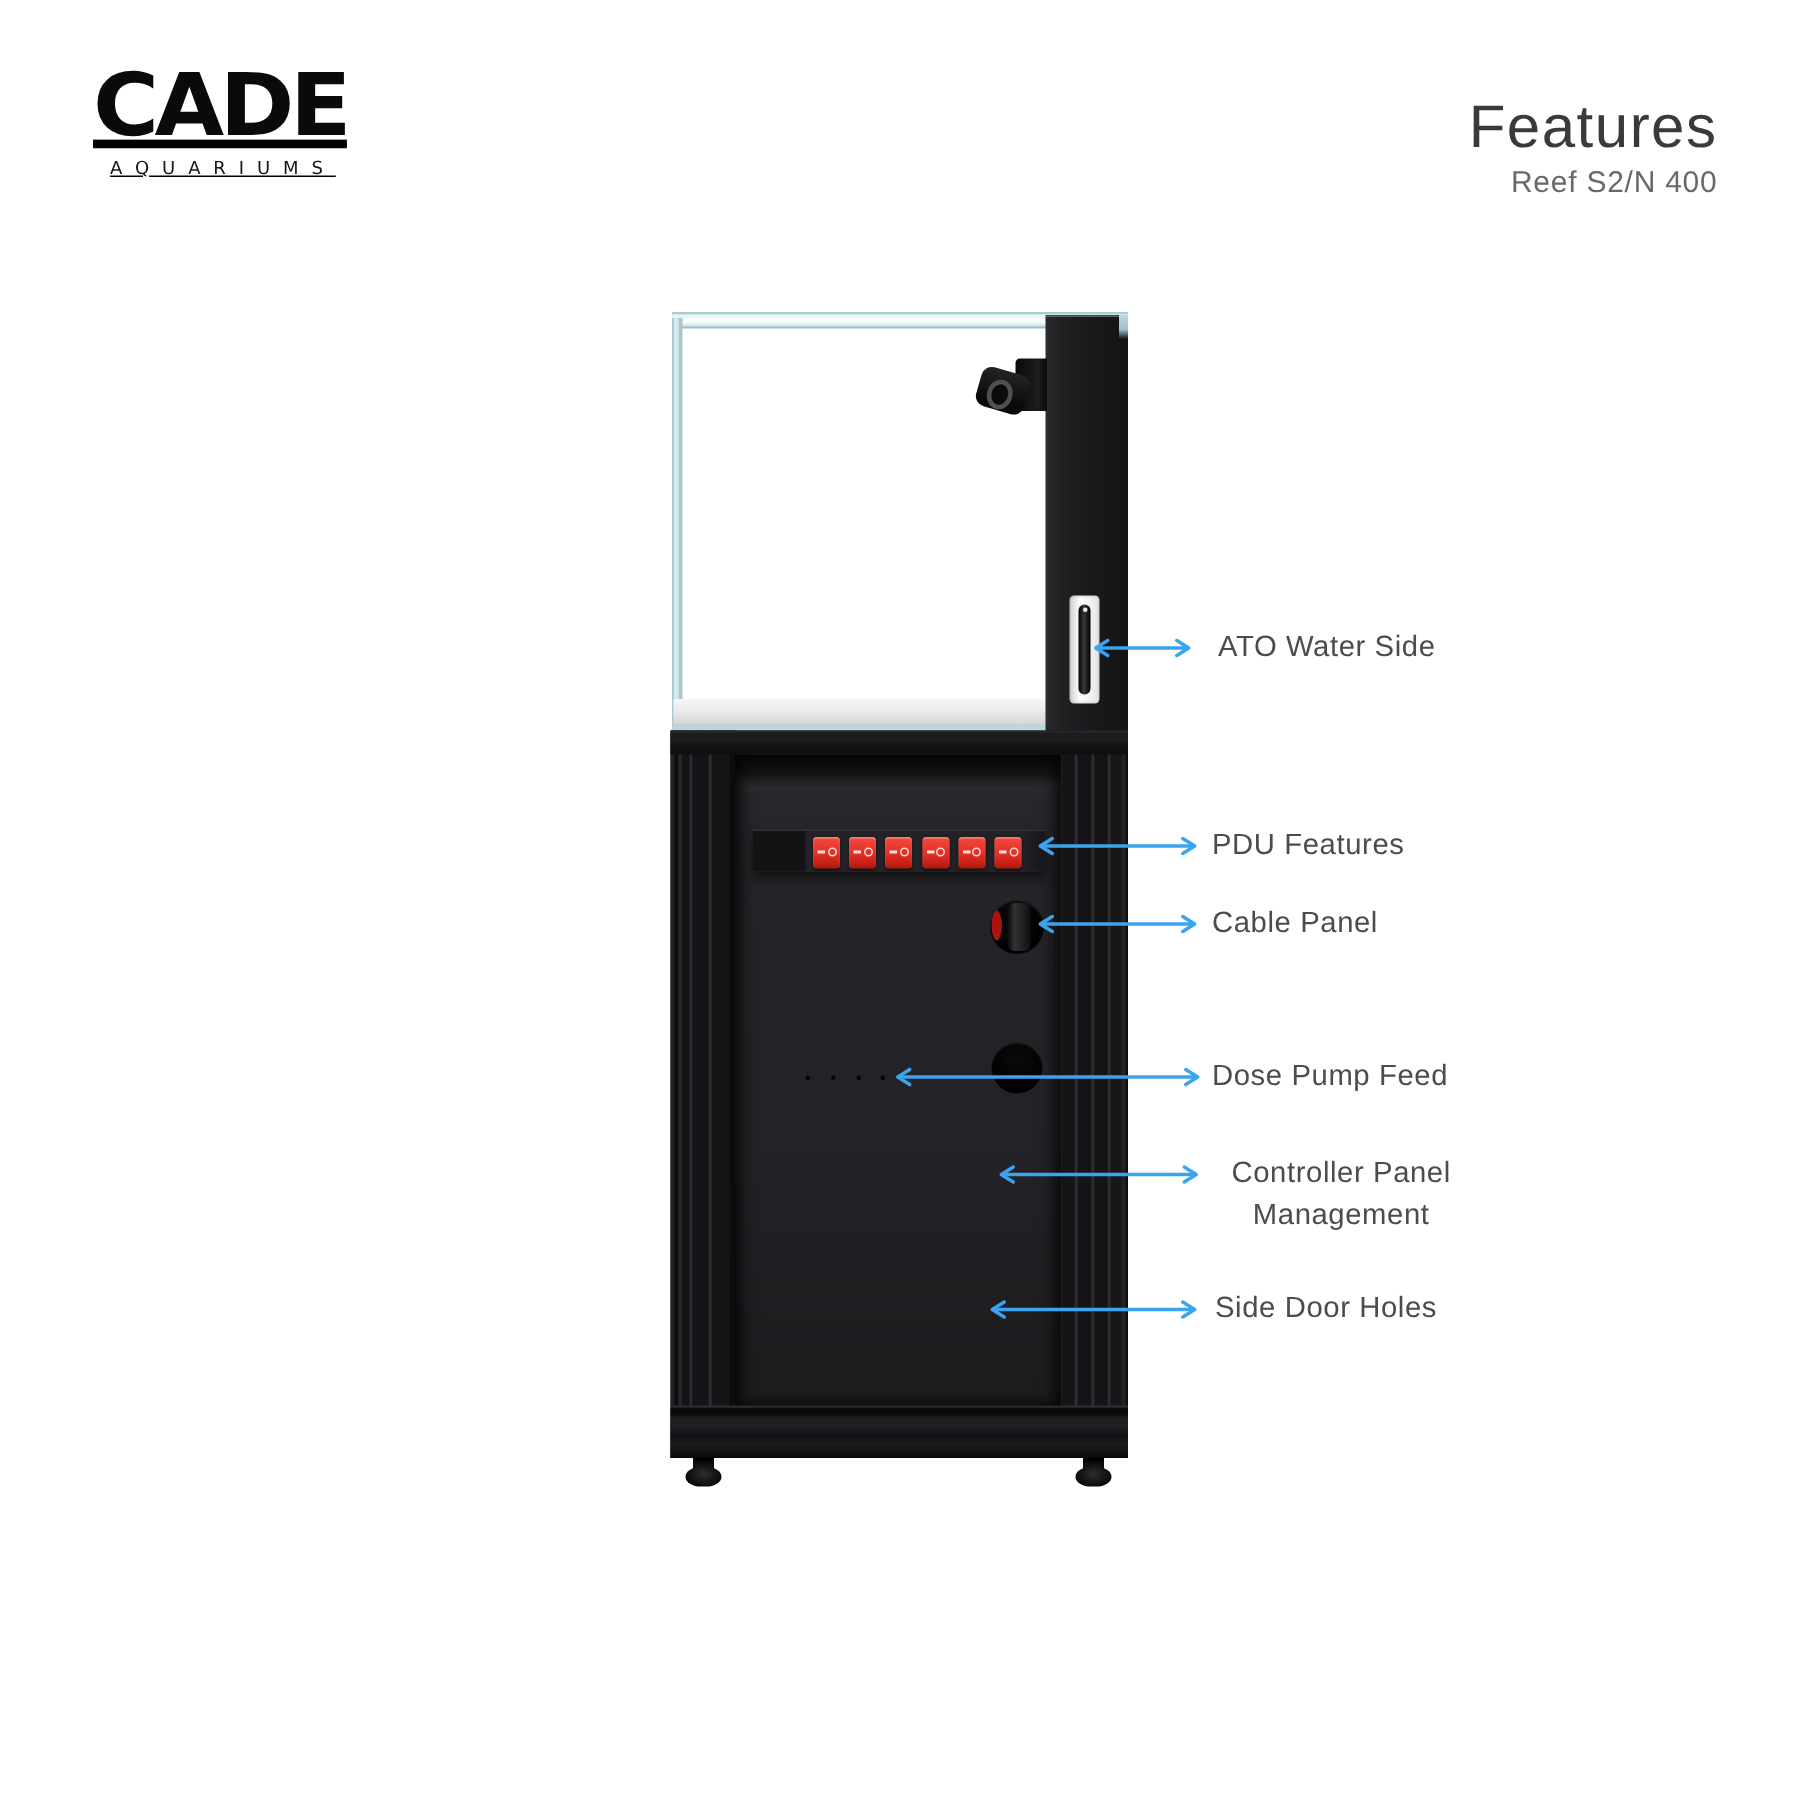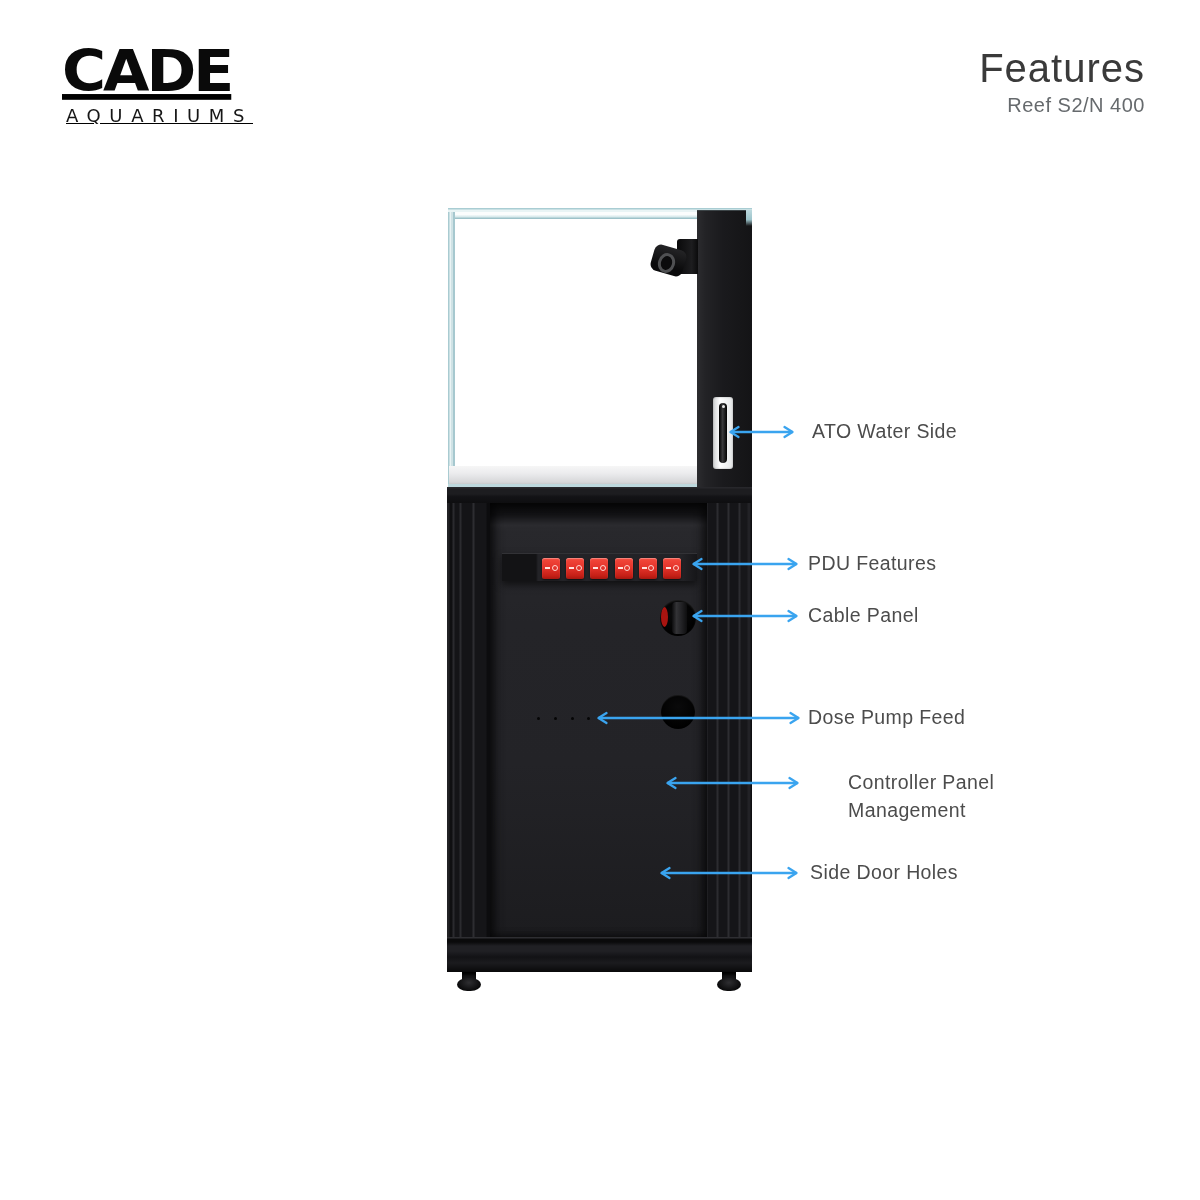--- a/index.html
+++ b/index.html
@@ -7,25 +7,25 @@
     width:1200px;height:1200px;position:relative;background:#ffffff;
     font-family:"Liberation Sans", sans-serif;overflow:hidden;
   }
   
   .logo{position:absolute;left:62px;top:40px;text-decoration:underline;}
   .logo-word{
     font-family:"DejaVu Sans", sans-serif;font-weight:900;font-size:60px;
     line-height:62px;letter-spacing:-3px;color:#0a0a0a;transform:scaleY(.96);
   }
   .logo-tag{
-    font-family:"DejaVu Sans", sans-serif;font-size:18px;letter-spacing:8.6px;
+    font-family:"DejaVu Sans", sans-serif;font-size:12px;letter-spacing:8.6px;
     color:#161616;margin-top:3px;margin-left:4px;text-align:center;
   }
   .titleblock{position:absolute;right:55px;top:46px;text-align:right;}
-  .title-main{font-weight:300;font-size:40px;color:#3a3a3a;letter-spacing:1px;line-height:44px;}
+  .title-main{font-weight:300;font-size:40px;color:#3a3a3a;letter-spacing:1px;line-height:44px;margin-top:17px;}
   .title-sub{font-weight:400;font-size:20px;color:#666a6d;letter-spacing:.5px;margin-top:4px;}
 
   
   .abs{position:absolute;}
   .glass-top-rim{left:448px;top:208px;width:304px;height:11px;z-index:1;
     background:linear-gradient(180deg,#a9cdd3 0 1px,#e9f4f5 2px 4px,#fbfdfd 4px 7px,#dcecee 8px 9px,#9dc2c9 10px 11px);}
   .glass-left-edge{left:448px;top:212px;width:7px;height:275px;z-index:1;
     background:linear-gradient(90deg,#a9cbd1 0 1px,#e9f3f4 2px 3px,#cfe2e5 3px 5px,#a6c8cf 5px 7px);}
   .tank-shelf{left:449px;top:466px;width:251px;height:18px;z-index:1;
     background:linear-gradient(180deg,#f6f6f6,#ececee 40%,#d6d7d9 90%,#c9cacc);}
@@ -167,21 +167,21 @@
     </div>
     <div class="callout-label" style="left: 808px; top: 550px;">
       <div>PDU Features</div>
     </div>
     <div class="callout-label" style="left: 808px; top: 602px;">
       <div>Cable Panel</div>
     </div>
     <div class="callout-label" style="left: 808px; top: 704px;">
       <div>Dose Pump Feed</div>
     </div>
-    <div class="callout-label" style="left: 848px; top: 769px;">
+    <div class="callout-label" style="left: 821px; top: 769px; text-align: center;">
       <div>Controller Panel</div>
       <div>Management</div>
     </div>
     <div class="callout-label" style="left: 810px; top: 859px;">
       <div>Side Door Holes</div>
     </div>
   </div>
 
 <div class="pdu-switch" style="left: 542px; top: 558px;">
     <span class="sw-dash"></span>

